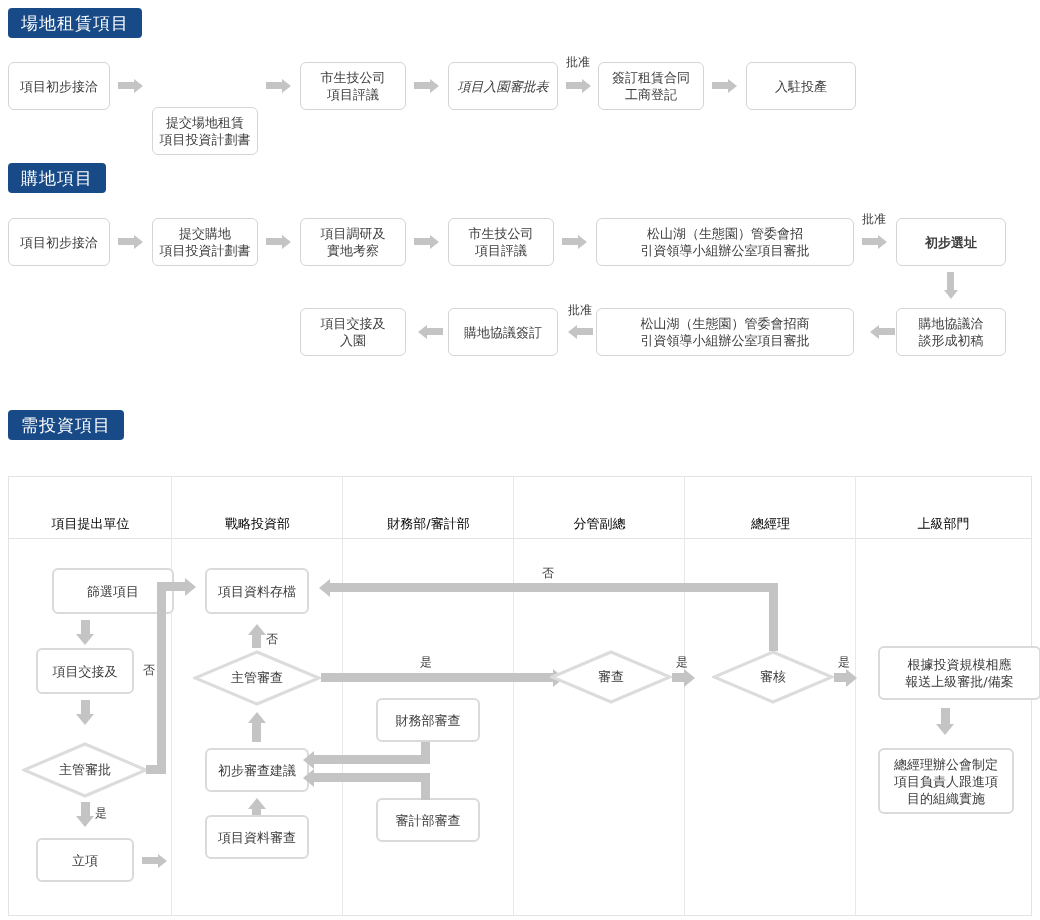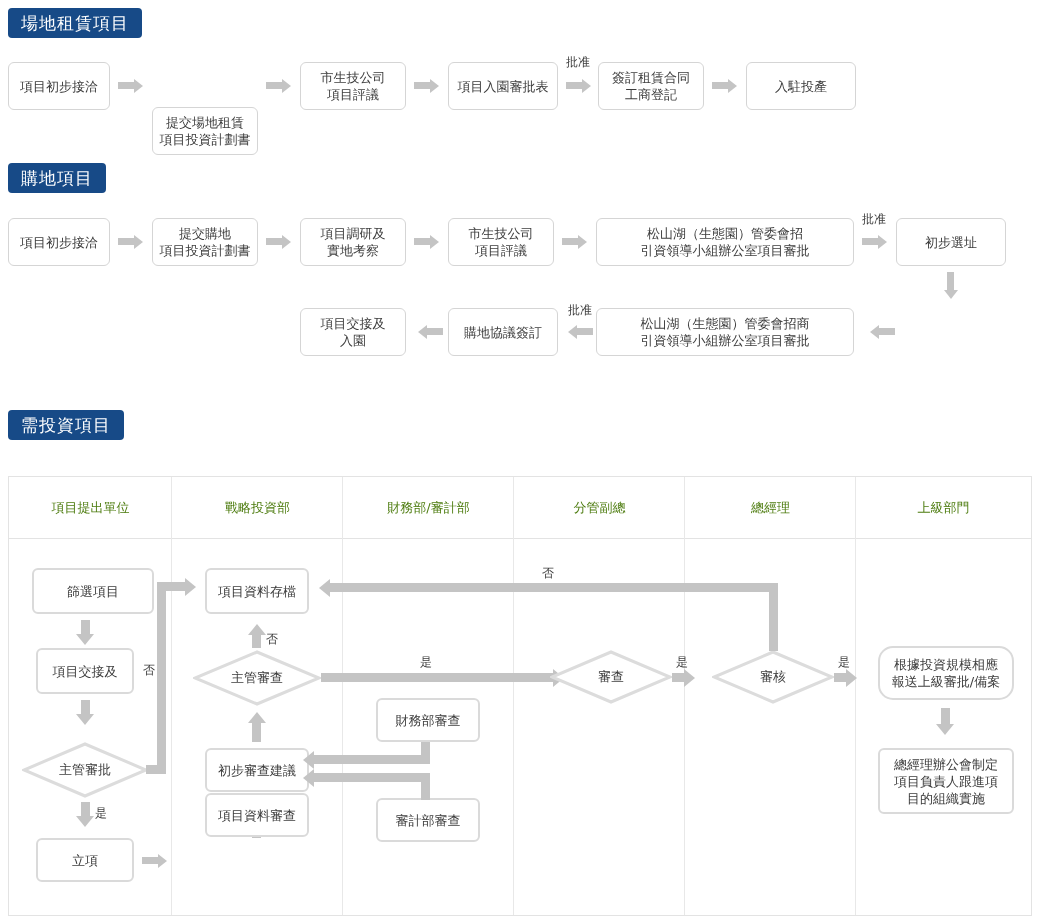--- a/index.html
+++ b/index.html
@@ -85,23 +85,23 @@
   .lane-col{
     position:absolute;top:0;bottom:0;
     border-right:1px solid #e8e8e8;
     box-sizing:border-box;
   }
   .lane-col.last{border-right:none;}
   .lane-headrule{
     position:absolute;left:0;right:0;top:61px;height:1px;background:#e3e3e3;
   }
   .lane-head{
-    position:absolute;top:0;height:61px;
+    position:absolute;top:16px;height:61px;
     display:flex;align-items:center;justify-content:center;
-    font-size:13px;color:#4d7c0f;
+    font-size:13px;color:#000000;
   }
 
   
   .diamond{
     position:absolute;
   }
   .diamond svg{display:block;}
   .diamond .dtext{
     position:absolute;left:0;top:0;right:0;bottom:0;
     display:flex;align-items:center;justify-content:center;
@@ -122,21 +122,21 @@
   <div class="node" style="left:152px;top:62px;width:106px;height:48px;margin-top:45px;">提交場地租賃
 項目投資計劃書</div>
   <div class="ar ar-h sm-h" style="left:266px;top:82px;width:16px;"></div>
   <div class="head sm-head-r" style="left:282px;top:79px;"></div>
 
   <div class="node" style="left:300px;top:62px;width:106px;height:48px;">市生技公司
 項目評議</div>
   <div class="ar ar-h sm-h" style="left:414px;top:82px;width:16px;"></div>
   <div class="head sm-head-r" style="left:430px;top:79px;"></div>
 
-  <div class="node" style="left:448px;top:62px;width:110px;height:48px;">項目入園審批表</div>
+  <div class="node" style="left:448px;top:62px;width:110px;height:48px;font-style:italic;">項目入園審批表</div>
   <div class="elabel" style="left:566px;top:55px;">批准</div>
   <div class="ar ar-h sm-h" style="left:566px;top:82px;width:16px;"></div>
   <div class="head sm-head-r" style="left:582px;top:79px;"></div>
 
   <div class="node" style="left:598px;top:62px;width:106px;height:48px;">簽訂租賃合同
 工商登記</div>
   <div class="ar ar-h sm-h" style="left:712px;top:82px;width:16px;"></div>
   <div class="head sm-head-r" style="left:728px;top:79px;"></div>
 
   <div class="node" style="left:746px;top:62px;width:110px;height:48px;">入駐投產</div>
@@ -161,25 +161,27 @@
 項目評議</div>
   <div class="ar ar-h sm-h" style="left:562px;top:238px;width:16px;"></div>
   <div class="head sm-head-r" style="left:578px;top:235px;"></div>
 
   <div class="node" style="left:596px;top:218px;width:258px;height:48px;">松山湖（生態園）管委會招
 引資領導小組辦公室項目審批</div>
   <div class="elabel" style="left:862px;top:212px;">批准</div>
   <div class="ar ar-h sm-h" style="left:862px;top:238px;width:16px;"></div>
   <div class="head sm-head-r" style="left:878px;top:235px;"></div>
 
-  <div class="node" style="left:896px;top:218px;width:110px;height:48px;">初步選址</div>
+  <div class="node" style="left:896px;top:218px;width:110px;height:48px;font-weight:bold;">初步選址</div>
 
   <div class="ar ar-v sm-v" style="left:947px;top:272px;height:18px;"></div>
   <div class="head sm-head-d" style="left:944px;top:290px;"></div>
 
+  <div class="node" style="left:896px;top:308px;width:110px;height:48px;">購地協議洽
+談形成初稿</div>
   <div class="head sm-head-l" style="left:870px;top:325px;"></div>
   <div class="ar ar-h sm-h" style="left:879px;top:328px;width:16px;"></div>
 
   <div class="node" style="left:596px;top:308px;width:258px;height:48px;">松山湖（生態園）管委會招商
 引資領導小組辦公室項目審批</div>
   <div class="elabel" style="left:568px;top:303px;">批准</div>
   <div class="head sm-head-l" style="left:568px;top:325px;"></div>
   <div class="ar ar-h sm-h" style="left:577px;top:328px;width:16px;"></div>
 
   <div class="node" style="left:448px;top:308px;width:110px;height:48px;">購地協議簽訂</div>
@@ -202,21 +204,21 @@
     <div class="lane-col last" style="left:847px;width:175px;"></div>
 
     <div class="lane-head" style="left:0px;width:163px;">項目提出單位</div>
     <div class="lane-head" style="left:334px;width:171px;">財務部/審計部</div>
     <div class="lane-head" style="left:163px;width:171px;">戰略投資部</div>
     <div class="lane-head" style="left:505px;width:171px;">分管副總</div>
     <div class="lane-head" style="left:847px;width:175px;">上級部門</div>
     <div class="lane-head" style="left:676px;width:171px;">總經理</div>
   </div>
 
-  <div class="node thick" style="left:32px;top:568px;width:122px;height:46px;">篩選項目</div>
+  <div class="node thick" style="left:52px;top:568px;width:122px;height:46px;">篩選項目</div>
   <div class="ar ar-v" style="left:81px;top:620px;height:14px;"></div>
   <div class="head head-d" style="left:76px;top:634px;"></div>
 
   <div class="node thick" style="left:36px;top:648px;width:98px;height:46px;">項目交接及</div>
   <div class="ar ar-v" style="left:81px;top:700px;height:14px;"></div>
   <div class="head head-d" style="left:76px;top:714px;"></div>
 
   <div class="diamond" style="left:22px;top:742px;width:126px;height:56px;">
     <svg width="126" height="56" viewBox="0 0 126 56" aria-hidden="true">
       <polygon points="63,2 124,28 63,54 2,28" fill="#ffffff" stroke="#dcdcdc" stroke-width="3"></polygon>
@@ -250,21 +252,21 @@
   </div>
 
   <div class="head head-u" style="left:248px;top:712px;"></div>
   <div class="ar ar-v" style="left:252px;top:722px;height:20px;"></div>
 
   <div class="node thick" style="left:205px;top:748px;width:104px;height:44px;">初步審查建議</div>
 
   <div class="head head-u" style="left:248px;top:798px;"></div>
   <div class="ar ar-v" style="left:252px;top:808px;height:30px;"></div>
 
-  <div class="node thick" style="left:205px;top:793px;width:104px;height:44px;">項目資料審查</div>
+  <div class="node thick" style="left:205px;top:815px;width:104px;height:44px;">項目資料審查</div>
 
   <div class="ar ar-h" style="left:321px;top:673px;width:232px;"></div>
   <div class="head head-r" style="left:553px;top:669px;"></div>
   <div class="elabel" style="left:420px;top:655px;">是</div>
 
   <div class="node thick" style="left:376px;top:698px;width:104px;height:44px;">財務部審查</div>
   <div class="ar ar-v" style="left:421px;top:742px;height:20px;"></div>
   <div class="ar ar-h" style="left:314px;top:755px;width:116px;"></div>
   <div class="head head-l" style="left:303px;top:751px;"></div>
 
@@ -291,21 +293,21 @@
   </div>
   <div class="ar ar-h" style="left:834px;top:673px;width:12px;"></div>
   <div class="head head-r" style="left:846px;top:669px;"></div>
   <div class="elabel" style="left:838px;top:655px;">是</div>
 
   <div class="ar ar-v" style="left:769px;top:583px;height:68px;"></div>
   <div class="ar ar-h" style="left:330px;top:583px;width:448px;"></div>
   <div class="head head-l" style="left:319px;top:579px;"></div>
   <div class="elabel" style="left:542px;top:566px;">否</div>
 
-  <div class="node thick" style="left:878px;top:646px;width:136px;height:54px;border-radius:15px;">根據投資規模相應
+  <div class="node thick" style="left:878px;top:646px;width:163px;height:54px;">根據投資規模相應
 報送上級審批/備案</div>
   <div class="ar ar-v" style="left:941px;top:708px;height:16px;"></div>
   <div class="head head-d" style="left:936px;top:724px;"></div>
 
   <div class="node thick" style="left:878px;top:748px;width:136px;height:66px;">總經理辦公會制定
 項目負責人跟進項
 目的組織實施</div>
 
 </div>
 

